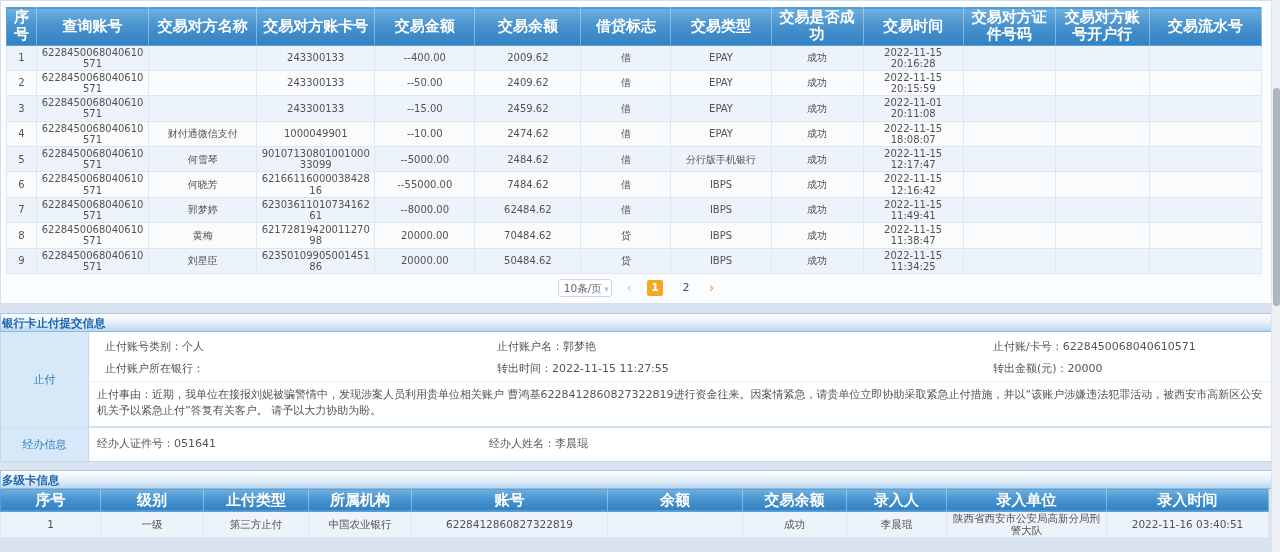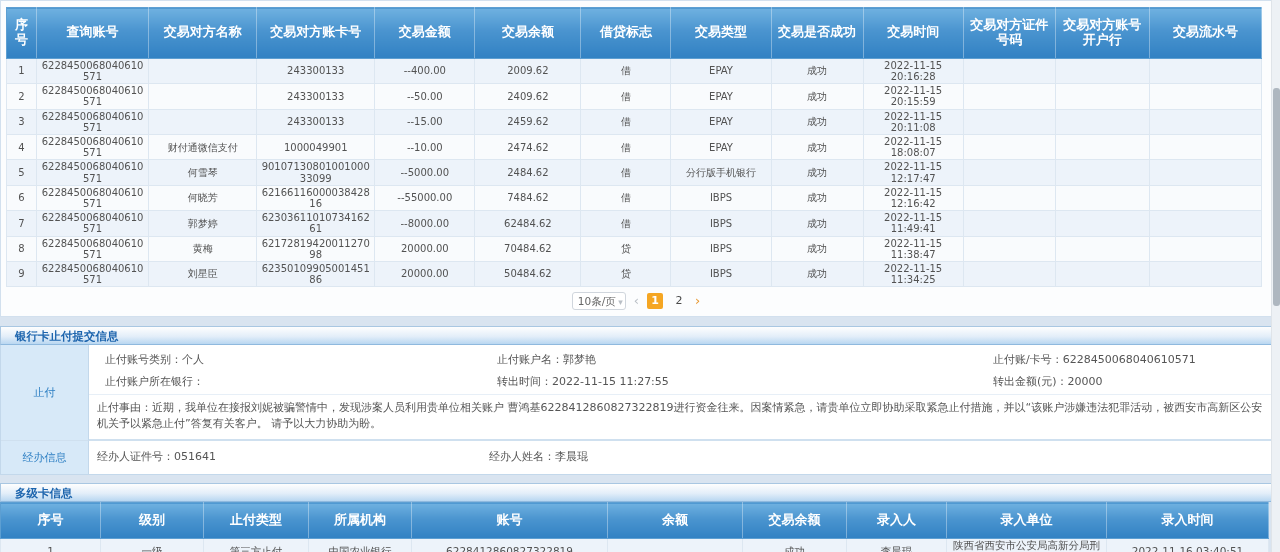--- a/index.html
+++ b/index.html
@@ -13,36 +13,36 @@
   
   .top-panel {
     background:#fcfdfe;
     border:1px solid #d2e0ee;
     padding:6px 5px 3px 5px;
     width:1272px;
   }
   table { border-collapse:collapse; table-layout:fixed; width:1256px; background:#fff; }
   thead th {
     background:linear-gradient(180deg,#6fb1e0 0%,#4a94cf 45%,#3181c3 100%);
-    color:#fff; font-size:13px; font-weight:bold;
+    color:#fff; font-size:15px; font-weight:bold;
     border:1px solid #5d9fd2; border-right:1px solid rgba(255,255,255,.35);
-    height:24px; padding:10px 2px; text-align:center; line-height:1.15;
+    height:24px; padding:1px 2px; text-align:center; line-height:1.15;
   }
   tbody td {
     border:1px solid #dde7f1;
     text-align:center; vertical-align:middle;
     font-size:10px; line-height:1.12; padding:1px 2px;
     height:21px; word-wrap:break-word; overflow:hidden; color:#525252;
   }
   tbody tr:nth-child(odd)  { background:#edf3fa; }
   tbody tr:nth-child(even) { background:#f9fbfd; }
   
   .pagination {
     display:flex; align-items:center; justify-content:center;
-    gap:8px; height:24px; margin-top:2px;
+    gap:15px; height:24px; margin-top:2px;
   }
   .page-size {
     position:relative; width:54px; height:18px; line-height:16px;
     border:1px solid #d0d6dd; border-radius:3px; background:#fff;
     padding:0 14px 0 5px; overflow:hidden; white-space:nowrap;
     color:#666; font-size:10.5px; cursor:pointer;
   }
   .page-size .caret {
     position:absolute; right:2px; top:1px; color:#b9bfc6; font-size:9px;
   }
@@ -51,21 +51,21 @@
   .pg-num {
     min-width:16px; height:16px; line-height:16px; text-align:center;
     font-size:11px; color:#4a4a4a; cursor:pointer; border-radius:2px; padding:0 2px;
   }
   .pg-num.active { background:#f5a623; color:#fff; font-weight:bold; }
   
   .section-bar {
     margin-top:9px; height:19px; line-height:18px;
     background:linear-gradient(180deg,#fefefe 0%,#e3eef9 55%,#b9d7f1 100%);
     border:1px solid #a9c7e2; border-bottom:1px solid #8fb9de;
-    color:#1c64ad; font-weight:bold; font-size:11.5px; padding-left:14px;
+    color:#1c64ad; font-weight:bold; font-size:11.5px; padding-left:1px;
     position:relative;
   }
   
   .stop-content {
     background:#fff; border:1px solid #c3d8eb; border-top:none;
     display:grid; grid-template-columns:88px 1fr;
   }
   .row-label {
     background:#d7e9f8; color:#2b7ec2; font-size:11px;
     display:flex; align-items:center; justify-content:center;
@@ -172,21 +172,21 @@
         <tr>
           <td>3</td>
           <td>6228450068040610571</td>
           <td></td>
           <td>243300133</td>
           <td>--15.00</td>
           <td>2459.62</td>
           <td>借</td>
           <td>EPAY</td>
           <td>成功</td>
-          <td>2022-11-15 20:11:08</td>
+          <td>2022-11-01 20:11:08</td>
           <td></td>
           <td></td>
           <td></td>
         </tr>
         <tr>
           <td>4</td>
           <td>6228450068040610571</td>
           <td>财付通微信支付</td>
           <td>1000049901</td>
           <td>--10.00</td>

